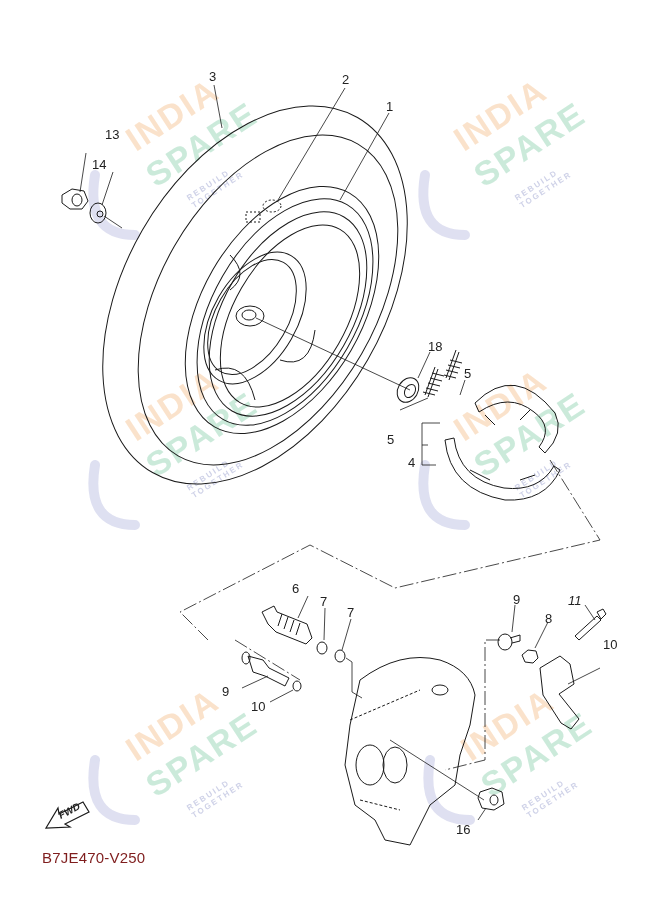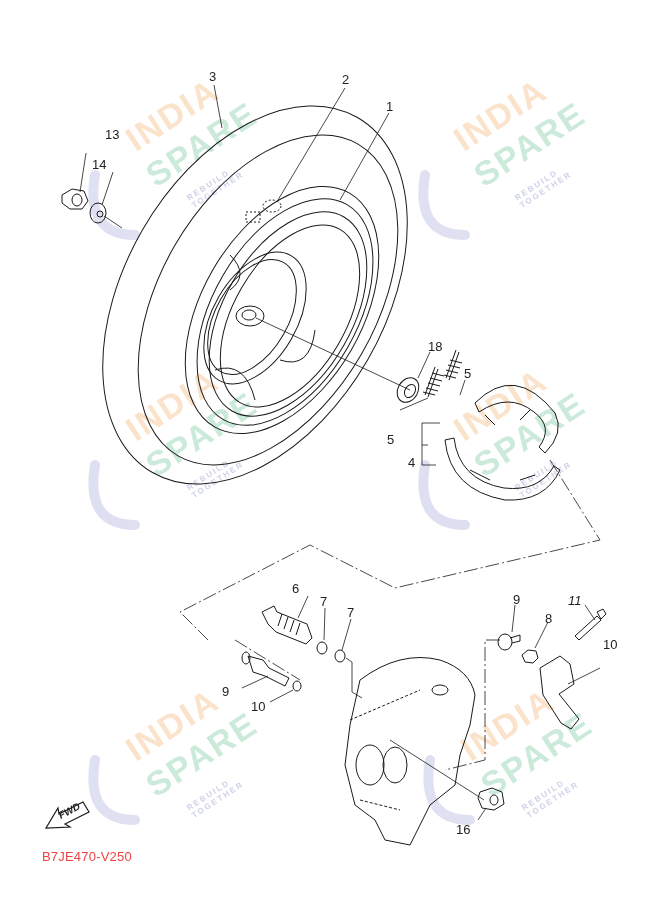--- a/index.html
+++ b/index.html
@@ -1,19 +1,19 @@
 <!DOCTYPE html>
 <html><head>
 <meta charset="utf-8">
 <style>
   html, body { margin:0; padding:0; background:#ffffff; }
   body { width:661px; height:916px; position:relative; overflow:hidden; font-family:"Liberation Sans", sans-serif; }
   #canvas { position:absolute; left:0; top:0; width:661px; height:916px; }
   .callout { position:absolute; font-size:13px; color:#222; line-height:1; }
-  .code { position:absolute; left:42px; top:849px; font-size:13px; color:#ef4444; letter-spacing:0.2px; }
+  .code { position:absolute; left:42px; top:849px; font-size:15px; color:#7f1d1d; letter-spacing:0.2px; }
   .wm { position:absolute; pointer-events:none; }
   .wm .india { font-weight:bold; font-size:34px; color:#f9d7b6; opacity:0.7; transform:rotate(-33deg); transform-origin:left bottom; position:absolute; letter-spacing:2px; }
   .wm .spare { font-weight:bold; font-size:34px; color:#bfe5d2; opacity:0.8; transform:rotate(-33deg); transform-origin:left bottom; position:absolute; letter-spacing:2px; }
   .wm .tag { font-weight:bold; font-size:8px; color:#cfd2e8; transform:rotate(-33deg); transform-origin:left bottom; position:absolute; letter-spacing:2px; }
 </style>
 </head>
 <body>
 
 <div class="wm" style="left:140px;top:120px;">
   <span class="india" style="left:0;top:0;">INDIA</span>

